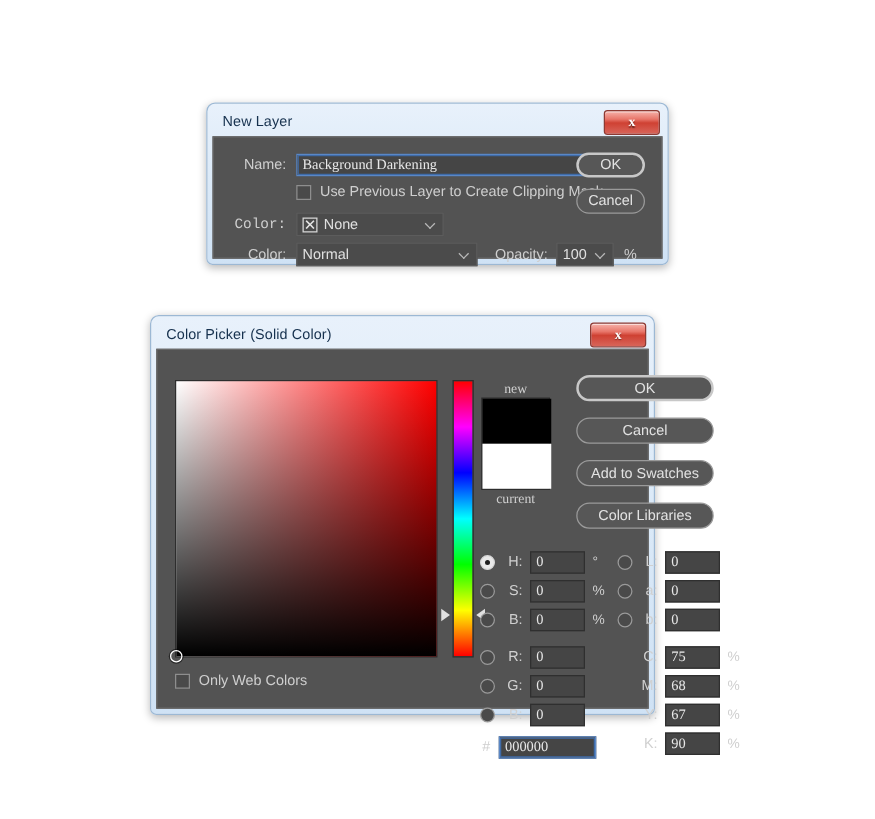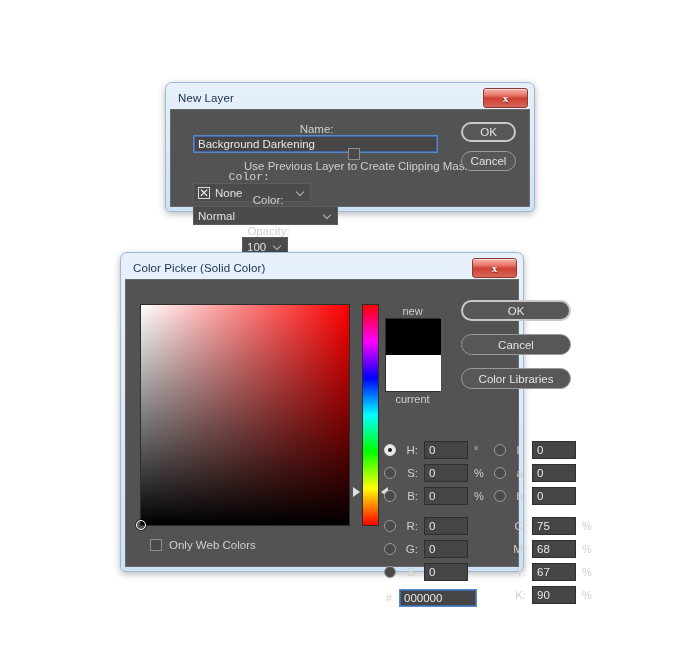--- a/index.html
+++ b/index.html
@@ -62,21 +62,21 @@
     color: #d2d2d2;
     font-size: 11.5px;
   }
   .lbl { color: #cfcfcf; font-size: 11.5px; white-space: nowrap; }
 
   
   .tf {
     background: #454545;
     border: 1px solid #2f2f2f;
     color: #e8e8e8;
-    font-family: Liberation Sans, sans-serif;
+    font-family: Liberation Serif, serif;
     font-size: 11.5px;
     padding: 1px 4px;
     box-sizing: border-box;
     outline: none;
     height: 18px;
   }
   .tf.focus { border: 1px solid #5a87c5; box-shadow: 0 0 0 1px #3f6ba8 inset; }
 
   
   .combo {
@@ -140,21 +140,21 @@
   .rb.on { background: #e9e9e9; border-color: #d8d8d8; }
   .rb.on:after {
     content:""; position: absolute; left: 3px; top: 3px;
     width: 4px; height: 4px; border-radius: 50%; background: #1d1d1d;
   }
 
   
   #newlayer { left: 165px; top: 82px; width: 370px; height: 130px; }
   #nl-body { position:absolute; left:4px; top:26px; right:4px; bottom:4px; }
 
-  .nl-row { position: absolute; display: flex; align-items: center; flex-direction: column; }
+  .nl-row { position: absolute; display: flex; align-items: center; }
 
   
   #picker { left: 120px; top: 252px; width: 404px; height: 320px; }
   #cp-body { position:absolute; left:4px; top:26px; right:4px; bottom:4px; }
 
   .sbfield {
     position: absolute;
     left: 14px; top: 24px; width: 210px; height: 222px;
     border: 1px solid #2d2d2d;
     box-sizing: border-box;
@@ -184,21 +184,21 @@
     left: 227px; bottom: 69px;
     border-top: 5px solid transparent; border-bottom: 5px solid transparent;
     border-left: 7px solid #e0e0e0;
   }
   .hue-arrow.r {
     left: 255px; bottom: 69px;
     border-top: 5px solid transparent; border-bottom: 5px solid transparent;
     border-right: 7px solid #e0e0e0;
   }
 
-  .swatch-wrap { position: absolute; left: 259px; top: 24px; width: 55px; }
+  .swatch-wrap { position: absolute; left: 259px; top: 24px; width: 55px; font-family: Liberation Serif, serif; }
   .sw-label { text-align: center; font-size: 11px; color: #cfcfcf; height: 14px; line-height: 14px; }
   .sw-box { width: 55px; height: 36px; }
   .sw-new { background: #000000; }
   .sw-cur { background: #ffffff; }
   .sw-border { border: 1px solid #2d2d2d; box-sizing: content-box; }
 
   .btncol { position: absolute; left: 335px; top: 20px; width: 110px; }
   .btncol .pill { width: 110px; height: 21px; margin-bottom: 13px; }
 
   .fields { position: absolute; left: 258px; top: 160px; }
@@ -209,21 +209,21 @@
   .frow .u { margin-left: 6px; font-size: 11px; color: #cfcfcf; width: 12px; }
 
   .hexrow { display: flex; align-items: center; height: 19px; margin-top: 7px; }
   .hexrow .hash { width: 10px; text-align: center; color: #cfcfcf; font-size: 11.5px; margin-right: 5px; }
   .hexrow .tf { width: 78px; }
 
   .fields2 { position: absolute; left: 368px; top: 160px; }
   .fields2 .frow .k { width: 14px; }
   .fields2 .frow .tf { width: 44px; }
 
-  .owc { position: absolute; left: 24px; bottom: 15px; display: flex; align-items: center; }
+  .owc { position: absolute; left: 14px; bottom: 15px; display: flex; align-items: center; }
   .owc .lbl { margin-left: 7px; }
 </style>
 </head>
 <body>
 
 <div class="stage">
 
   <div class="win" id="newlayer">
     <div class="titlebar">
       <span class="title-text">New Layer</span>
@@ -300,20 +300,21 @@
         <div class="sw-border">
           <div class="sw-box sw-new"></div>
           <div class="sw-box sw-cur"></div>
         </div>
         <div class="sw-label">current</div>
       </div>
 
       <div class="btncol">
         <div class="pill primary">OK</div>
         <div class="pill">Cancel</div>
+        <div class="pill" style="margin-top:10px;">Add to Swatches</div>
         <div class="pill">Color Libraries</div>
       </div>
 
       <div class="fields">
         <div id="hsb-rows">
             <div class="frow">
               <span class="rb on"></span>
               <span class="k">H:</span>
               <input class="tf" value="0" style="">
               <span class="u">°</span>

